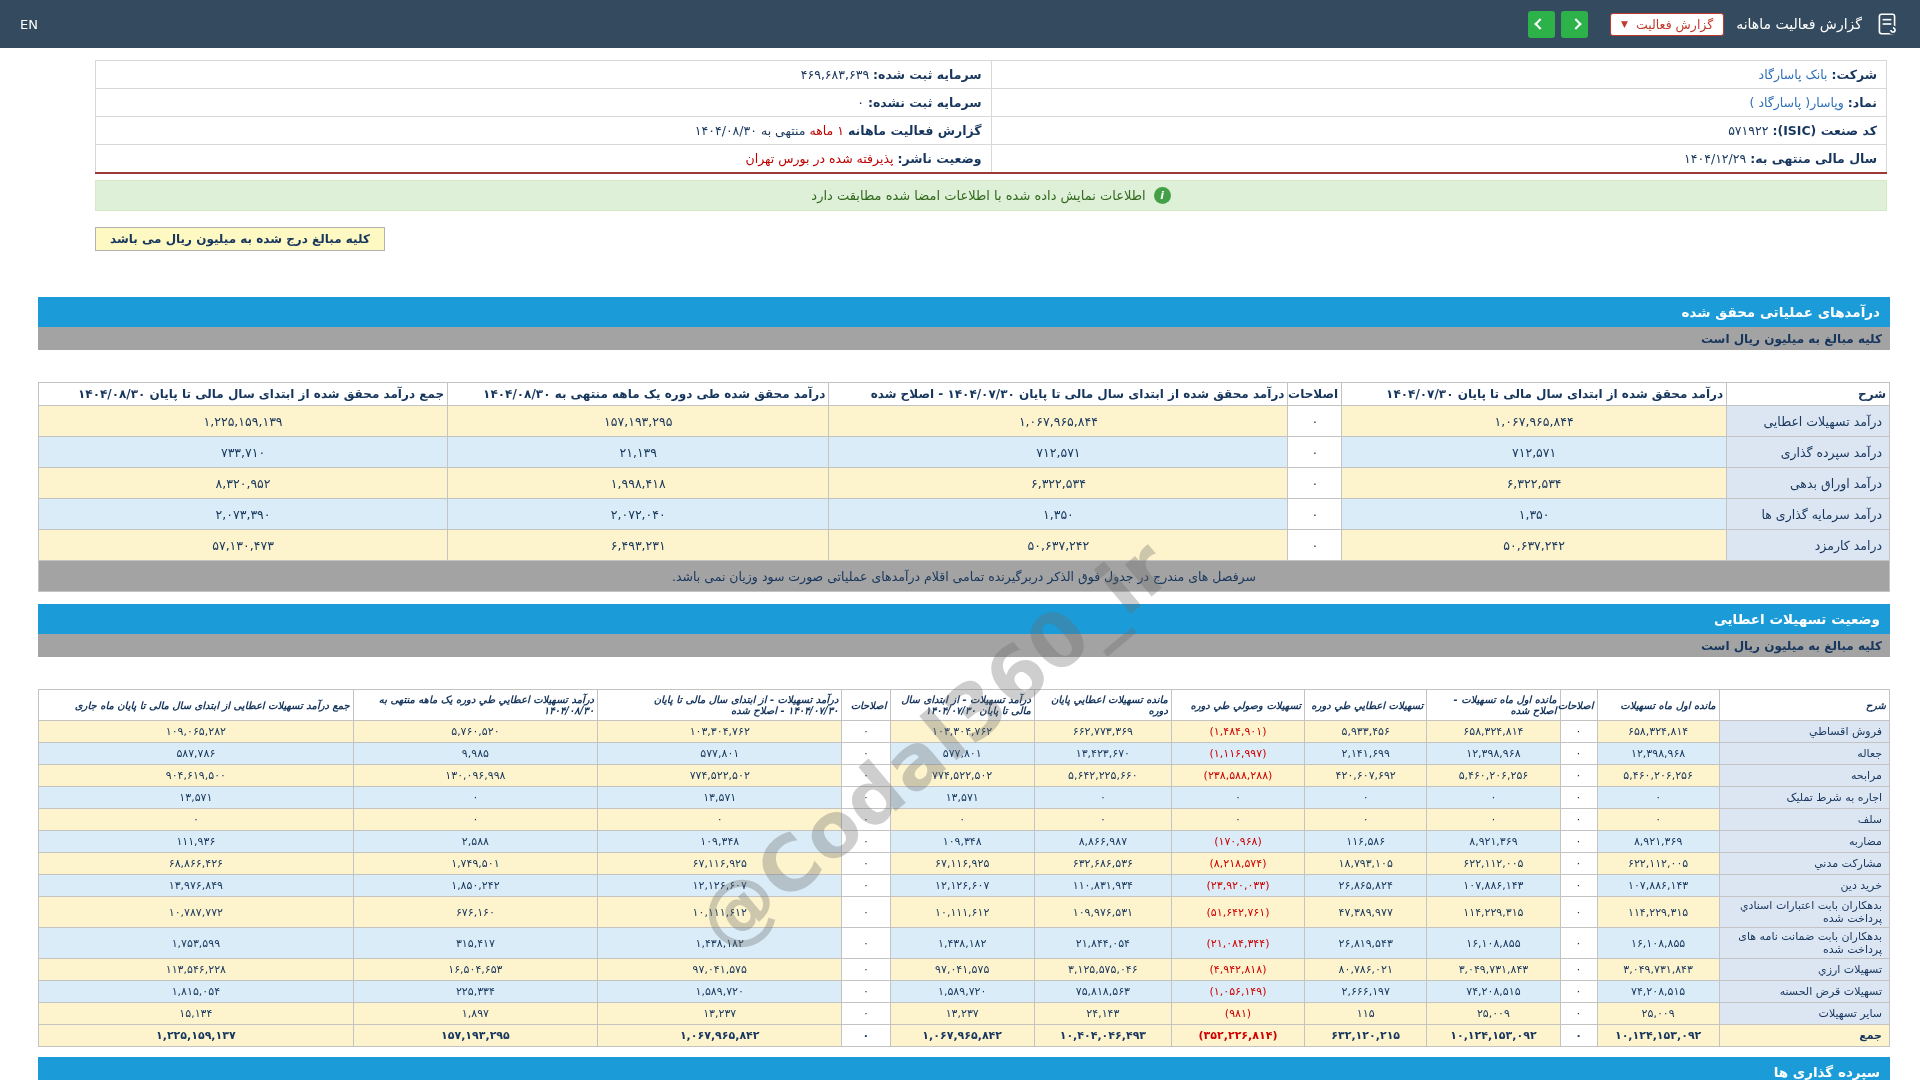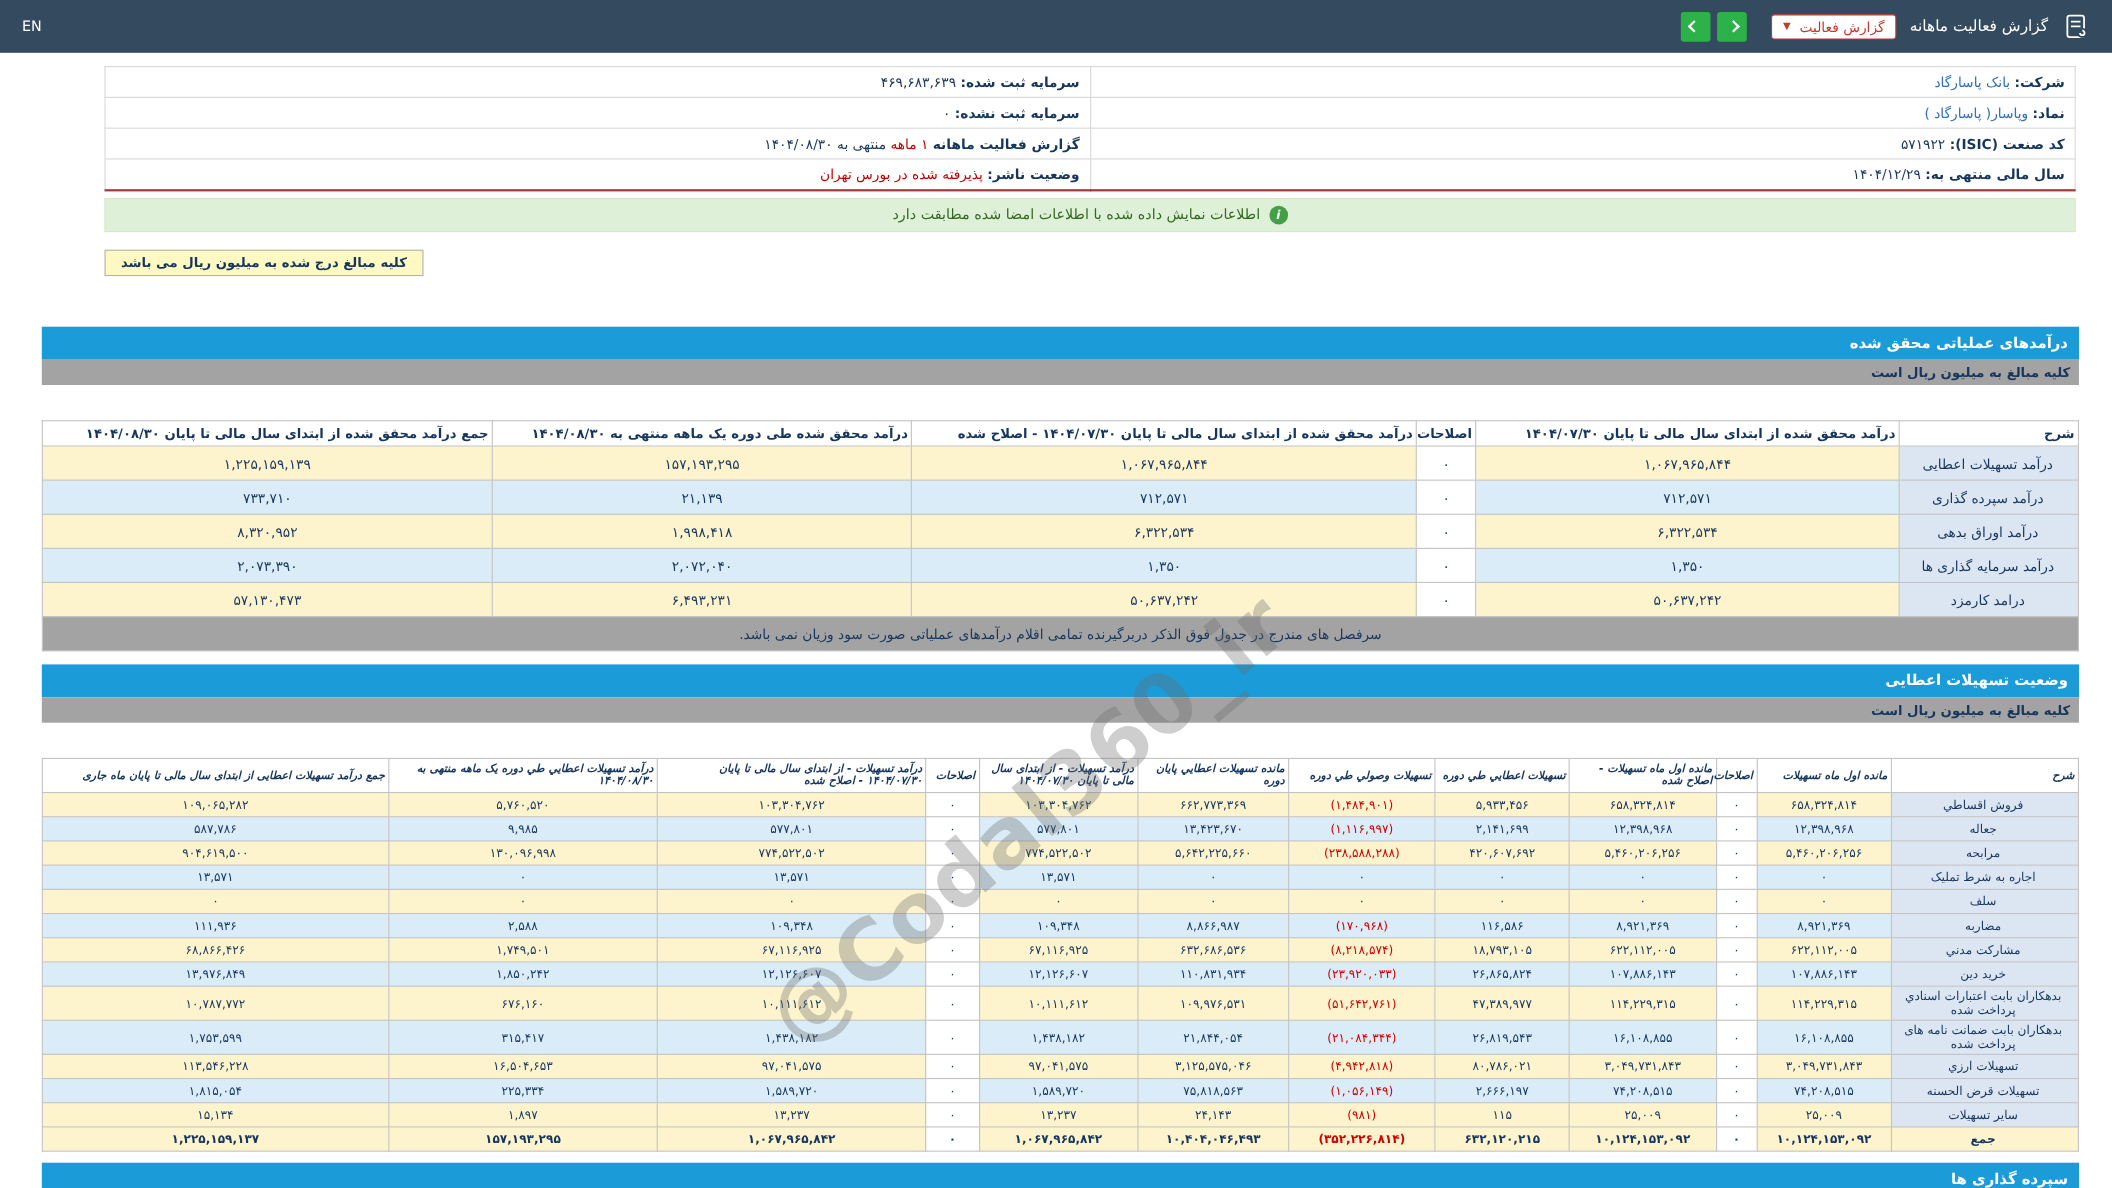--- a/index.html
+++ b/index.html
@@ -54,21 +54,21 @@
   .units-row{ padding:5px 8px 4px; font-size:12px; font-weight:bold; color:var(--navy-text); background:#a3a3a3; }
   
   .data-table{ width:100%; border-collapse:collapse; table-layout:fixed; margin-top:32px; }
   .data-table th{ border:1px solid #c3c3c3; color:var(--navy-text); font-weight:bold; text-align:right;
     vertical-align:middle; padding:4px 3px; background:#fff; }
   .t1 th{ font-size:12px; }
   .t2 th{ font-size:10px;font-style:italic; }
   .data-table td{ border:1px solid #c3c3c3; color:var(--navy-text); text-align:center; vertical-align:middle; }
   .t1 td{ font-size:12.5px; height:31px; padding:3px 5px; }
   .t2 td{ font-size:11px; height:22px; padding:2px 4px; }
-  .data-table td.label-cell{ padding-right:7px; }
+  .data-table td.label-cell{ text-align:right; padding-right:7px; }
   .data-table tbody tr:nth-child(odd) td{ background:var(--row-yellow); }
   .data-table tbody tr:nth-child(even) td{ background:var(--row-blue); }
   .data-table tbody tr td.label-cell{ background:var(--label-cell-bg); }
   .data-table tbody tr td.adj-col{ background:#fff; }
   .data-table td.neg{ color:var(--negative-red); }
   .data-table tbody tr.total-row td{ background:var(--row-yellow); font-weight:bold; }
   .data-table tbody tr.total-row td.adj-col{ background:#fff; }
   .footnote{ background:#a3a3a3; text-align:right; font-size:12px; padding:5px 8px; color:var(--navy-text); }
   
   .t1 .w1{width:8.8%} .t1 .w2{width:20.8%} .t1 .w3{width:2.9%}

